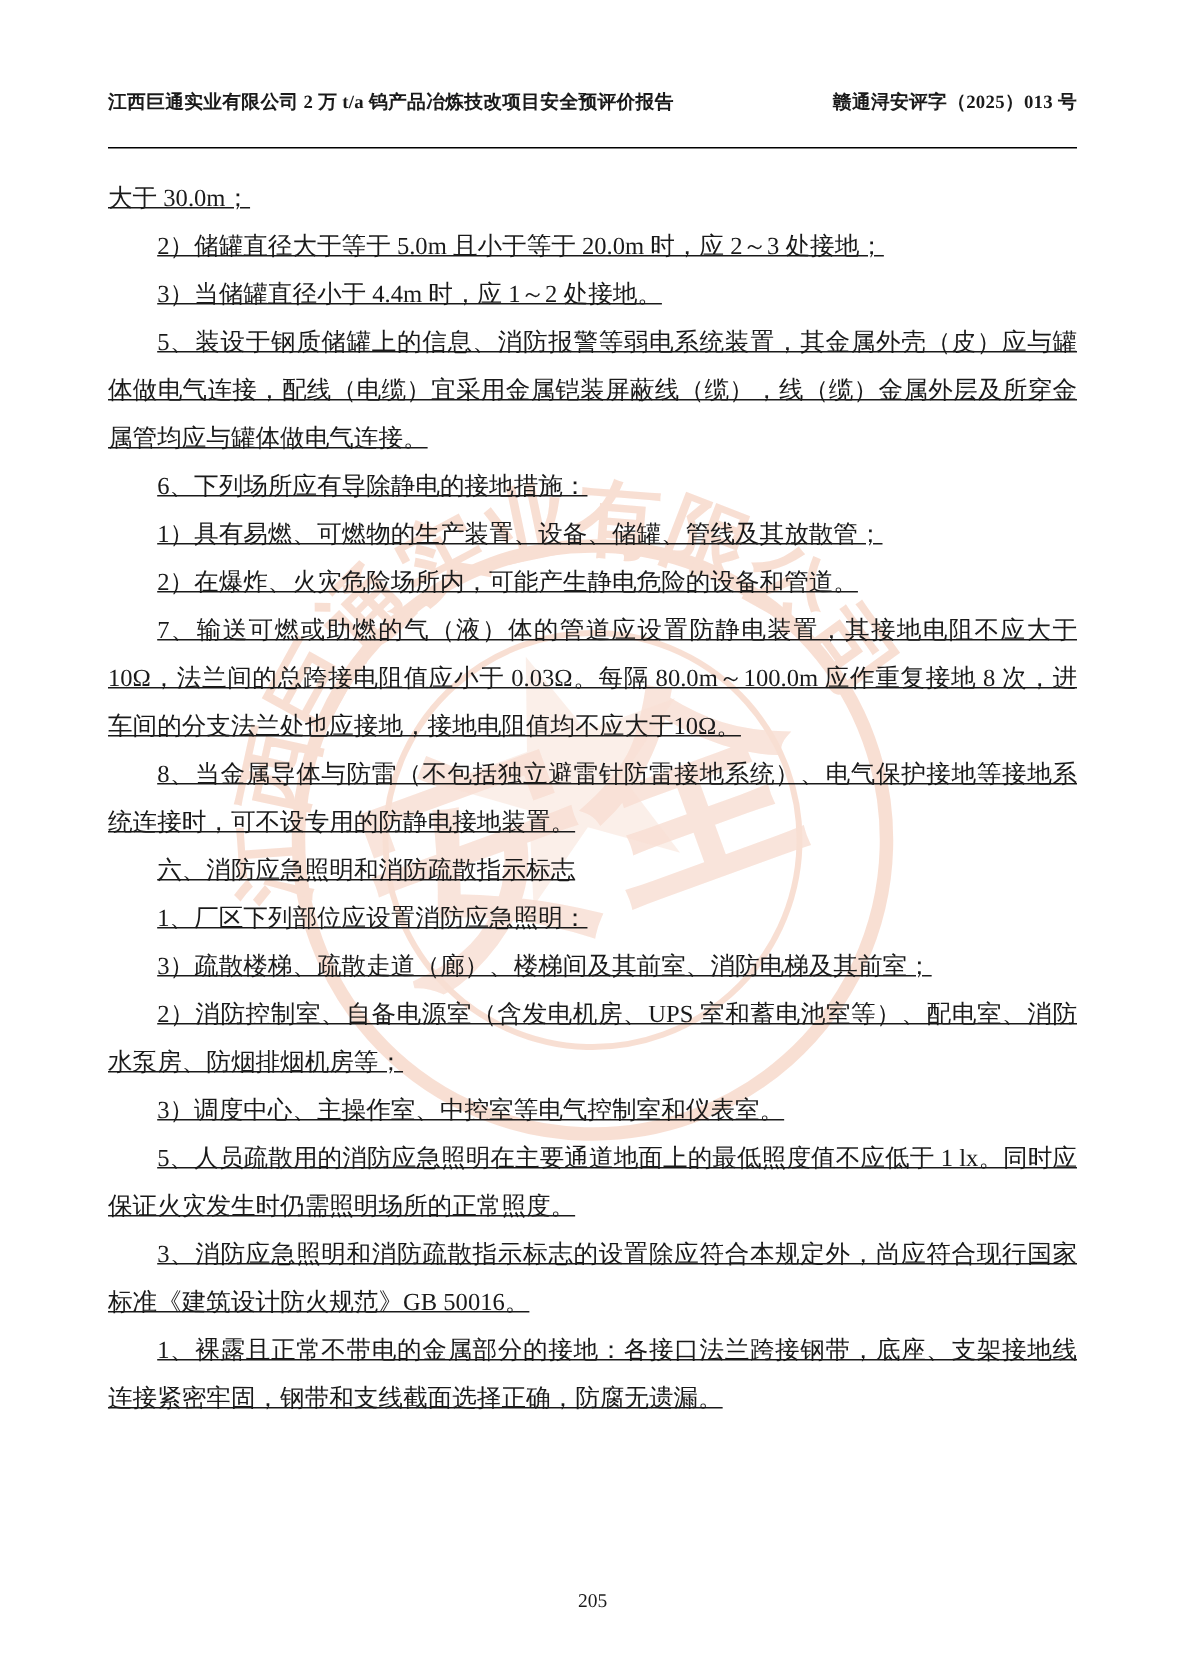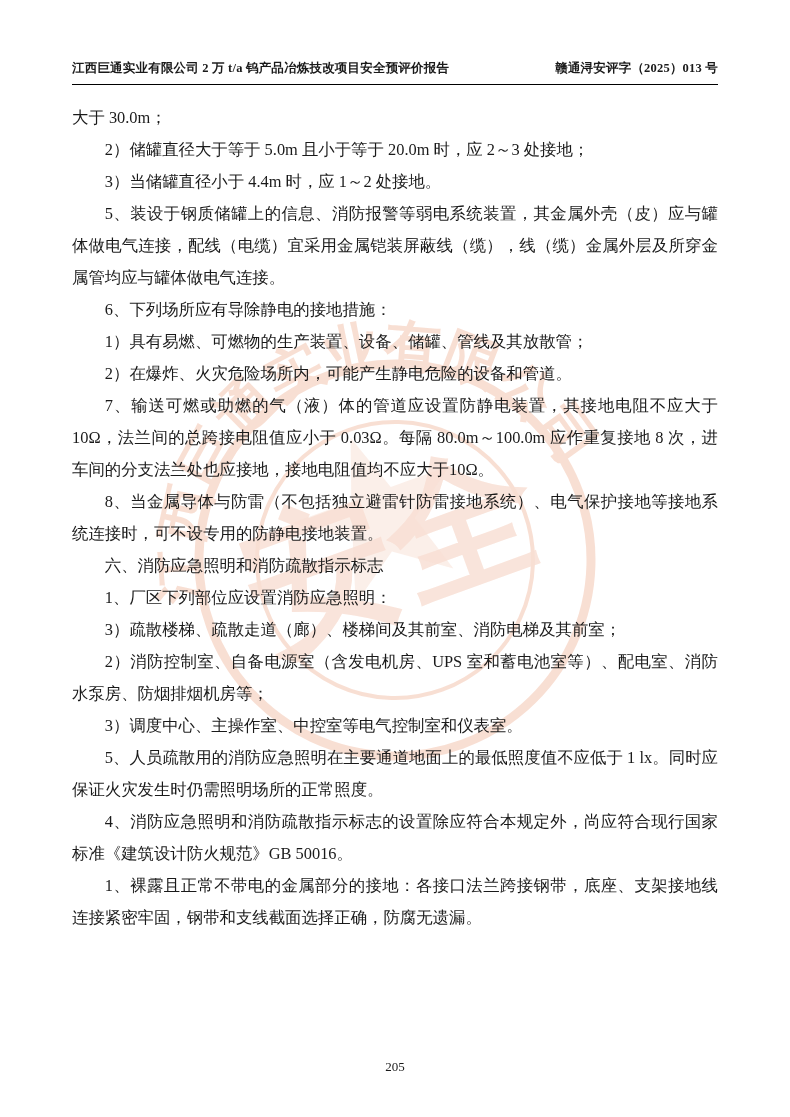--- a/index.html
+++ b/index.html
@@ -35,35 +35,36 @@
   
   .header {
     position: relative;
     z-index: 2;
     display: flex;
     align-items: flex-end;
     justify-content: space-between;
     font-size: 12.5px;
     font-weight: bold;
     letter-spacing: 0.2px;
-    padding-bottom: 7px;
+    padding-bottom: 21px;
     border-bottom: 1.4px solid #000;
   }
   .header-left { white-space: nowrap; }
   .header-right { white-space: nowrap; }
 
   
   .content {
     position: relative;
     z-index: 2;
     margin-top: 17px;
     font-size: 16.4px;
     line-height: 1.95;
     text-align: justify;
     text-justify: inter-ideograph;
+    text-decoration: underline;
   }
   .content p {
     margin: 0;
     text-indent: 0;
   }
   .content p.indent {
     text-indent: 2em;
   }
 
   
@@ -112,21 +113,21 @@
     <p class="indent">1）具有易燃、可燃物的生产装置、设备、储罐、管线及其放散管；</p>
     <p class="indent">2）在爆炸、火灾危险场所内，可能产生静电危险的设备和管道。</p>
     <p class="indent">7、输送可燃或助燃的气（液）体的管道应设置防静电装置，其接地电阻不应大于10Ω，法兰间的总跨接电阻值应小于 0.03Ω。每隔 80.0m～100.0m 应作重复接地 8 次，进车间的分支法兰处也应接地，接地电阻值均不应大于10Ω。</p>
     <p class="indent">8、当金属导体与防雷（不包括独立避雷针防雷接地系统）、电气保护接地等接地系统连接时，可不设专用的防静电接地装置。</p>
     <p class="indent">六、消防应急照明和消防疏散指示标志</p>
     <p class="indent">1、厂区下列部位应设置消防应急照明：</p>
     <p class="indent">3）疏散楼梯、疏散走道（廊）、楼梯间及其前室、消防电梯及其前室；</p>
     <p class="indent">2）消防控制室、自备电源室（含发电机房、UPS 室和蓄电池室等）、配电室、消防水泵房、防烟排烟机房等；</p>
     <p class="indent">3）调度中心、主操作室、中控室等电气控制室和仪表室。</p>
     <p class="indent">5、人员疏散用的消防应急照明在主要通道地面上的最低照度值不应低于 1 lx。同时应保证火灾发生时仍需照明场所的正常照度。</p>
-    <p class="indent">4、消防应急照明和消防疏散指示标志的设置除应符合本规定外，尚应符合现行国家标准《建筑设计防火规范》GB 50016。</p>
+    <p class="indent">3、消防应急照明和消防疏散指示标志的设置除应符合本规定外，尚应符合现行国家标准《建筑设计防火规范》GB 50016。</p>
     <p class="indent">1、裸露且正常不带电的金属部分的接地：各接口法兰跨接钢带，底座、支架接地线连接紧密牢固，钢带和支线截面选择正确，防腐无遗漏。</p>
   </div>
 
   <div class="footer">
     <span>205</span>
   </div>
 
 </div>
 
 </body></html>

